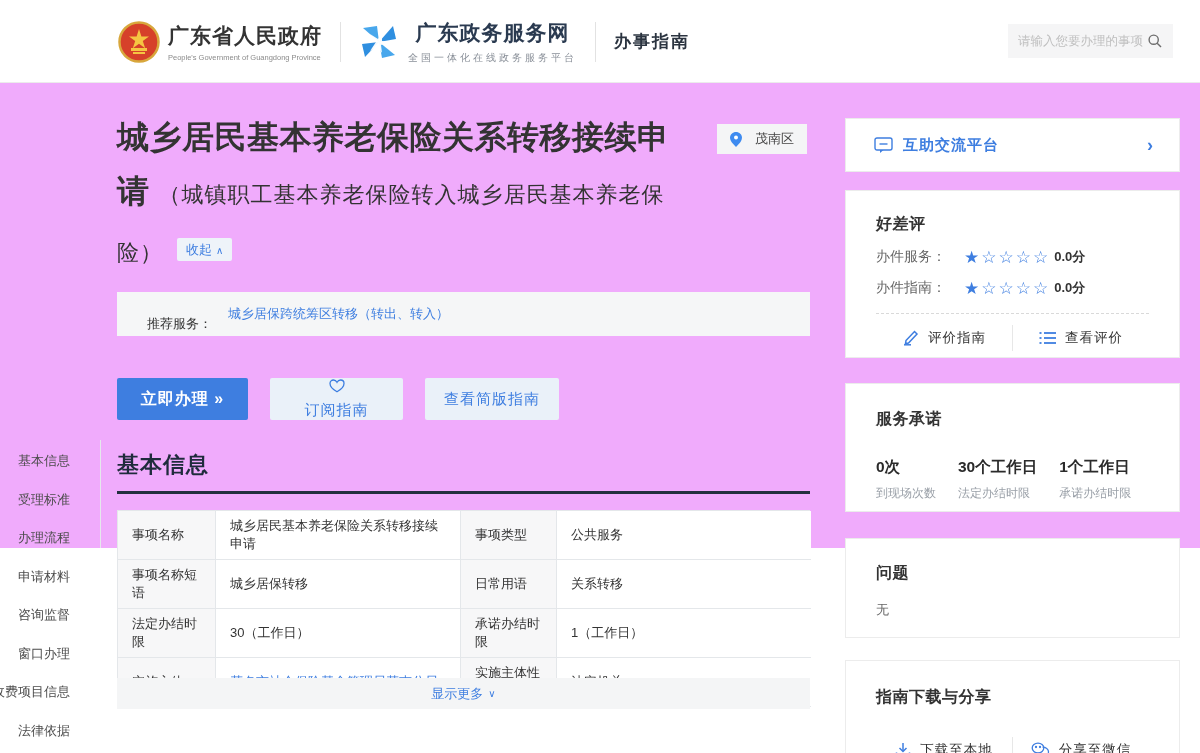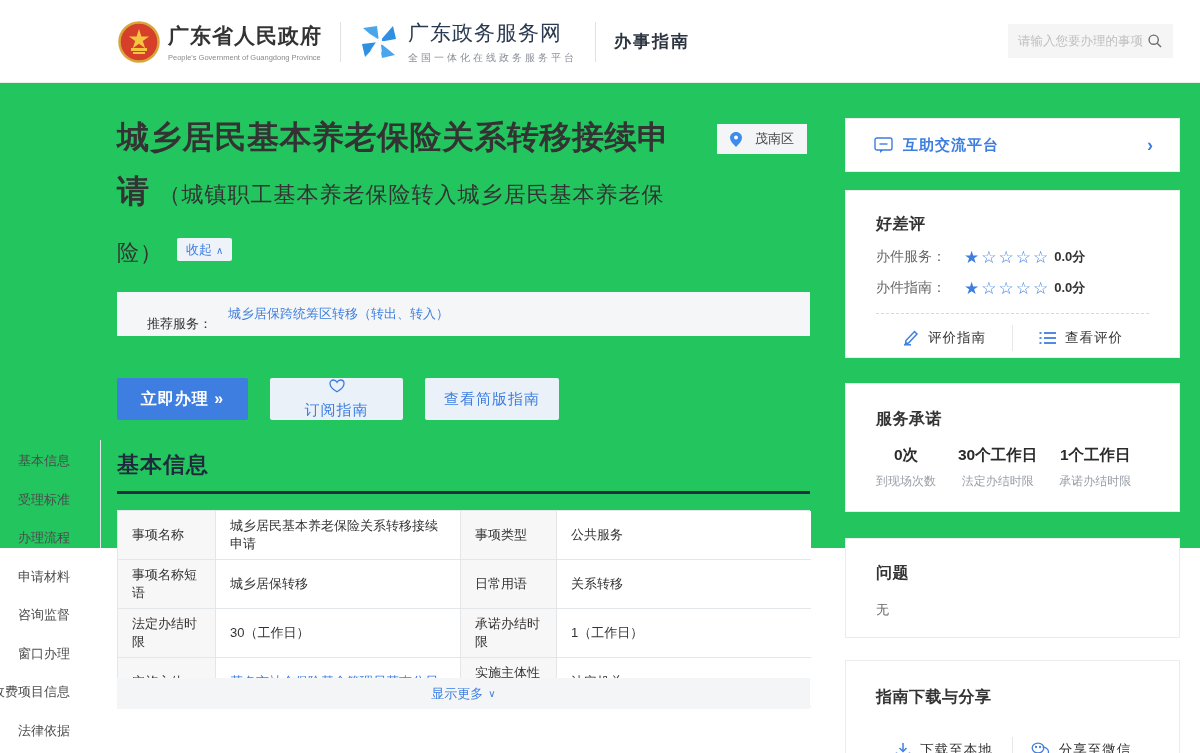--- a/index.html
+++ b/index.html
@@ -1,28 +1,28 @@
 <!DOCTYPE html>
 <html><head>
 <meta charset="utf-8">
 <style>
   * { margin:0; padding:0; box-sizing:border-box; }
   html,body { width:1200px; height:753px; overflow:hidden; background:#fff; }
   body { font-family:"Liberation Sans","DejaVu Sans",sans-serif; color:#333; }
-  .page { position:relative; width:1200px; height:548px; background:#22c55e; }
+  .page { position:relative; width:1200px; height:548px; background:#f0abfc; }
 
   
   .hdr { position:absolute; top:0; left:0; width:1200px; height:83px; background:#fff; border-bottom:1px solid #ececec; }
   .logo-group { position:absolute; left:118px; top:0; height:83px; display:flex; align-items:center; }
   .gov-text { margin-left:8px; }
   .gov-name { font-size:21px; font-weight:bold; color:#333; letter-spacing:1px; }
   .gov-sub { font-size:7.5px; color:#8b8b8b; margin-top:3px; }
   .hdr-div { width:1px; height:40px; background:#e2e2e2; margin:0 18px; }
   .portal-text { margin-left:9px; }
-  .portal-name { font-size:21px; font-weight:normal; color:#2a3a50; letter-spacing:1px; }
+  .portal-name { font-size:21px; font-weight:bold; color:#2a3a50; letter-spacing:1px;text-align:center; }
   .portal-sub { font-size:10px; color:#8a9099; margin-top:4px; letter-spacing:3px; }
   .page-label { font-size:17px; font-weight:bold; color:#2b3440; letter-spacing:2px; }
   .search-box { position:absolute; left:1008px; top:24px; width:165px; height:34px; background:#f5f5f6; display:flex; align-items:center; padding:0 10px; }
   .search-box input { flex:1; border:0; background:transparent; outline:none; font-size:12.5px; color:#555; font-family:inherit; width:120px; }
   .search-box input::placeholder { color:#bfbfbf; }
 
   
   .left-nav { position:absolute; left:0; top:440px; bottom:0; width:101px; border-right:1px solid #e5e8ec; padding-top:12px; }
   .left-nav a { display:block; direction:rtl; white-space:nowrap; padding-right:30px; font-size:13px; color:#4c4c4c; text-decoration:none; margin-bottom:20.5px; }
 
@@ -70,21 +70,21 @@
   .rate-row .rlbl { font-size:14px; color:#666; width:88px; }
   .stars { font-size:17px; letter-spacing:2px; color:#3e7ee0; line-height:1; }
   .stars .f { color:#3e7ee0; }
   .score { font-size:13px; font-weight:bold; color:#333; margin-left:4px; }
   .dash-div { border-top:1px dashed #d9d9d9; margin-top:16px; }
   .card-foot { display:flex; align-items:center; height:47px; }
   .foot-link { flex:1; display:flex; align-items:center; justify-content:center; gap:9px; font-size:13.5px; color:#333; cursor:pointer; letter-spacing:1px; }
   .foot-vdiv { width:1px; height:26px; background:#e7e7e7; }
 
   .card-promise { top:383px; height:129px; padding:25px 30px 0; }
-  .stats { display:flex; margin-top:15px;text-align:center; }
+  .stats { display:flex; margin-top:27px; }
   .stat { margin-right:22px; }
   .stat .v { font-size:15.5px; font-weight:bold; color:#2b2b2b; white-space:nowrap; }
   .stat .l { font-size:12px; color:#9aa0a8; margin-top:7px; white-space:nowrap; }
 
   .card-question { top:538px; height:100px; padding:24px 30px 0; }
   .card-question .content { margin-top:17px; font-size:13px; color:#666; }
 
   .card-share { top:660px; height:130px; padding:26px 30px 0; }
   .card-share .card-foot { margin-top:18px; }
 

